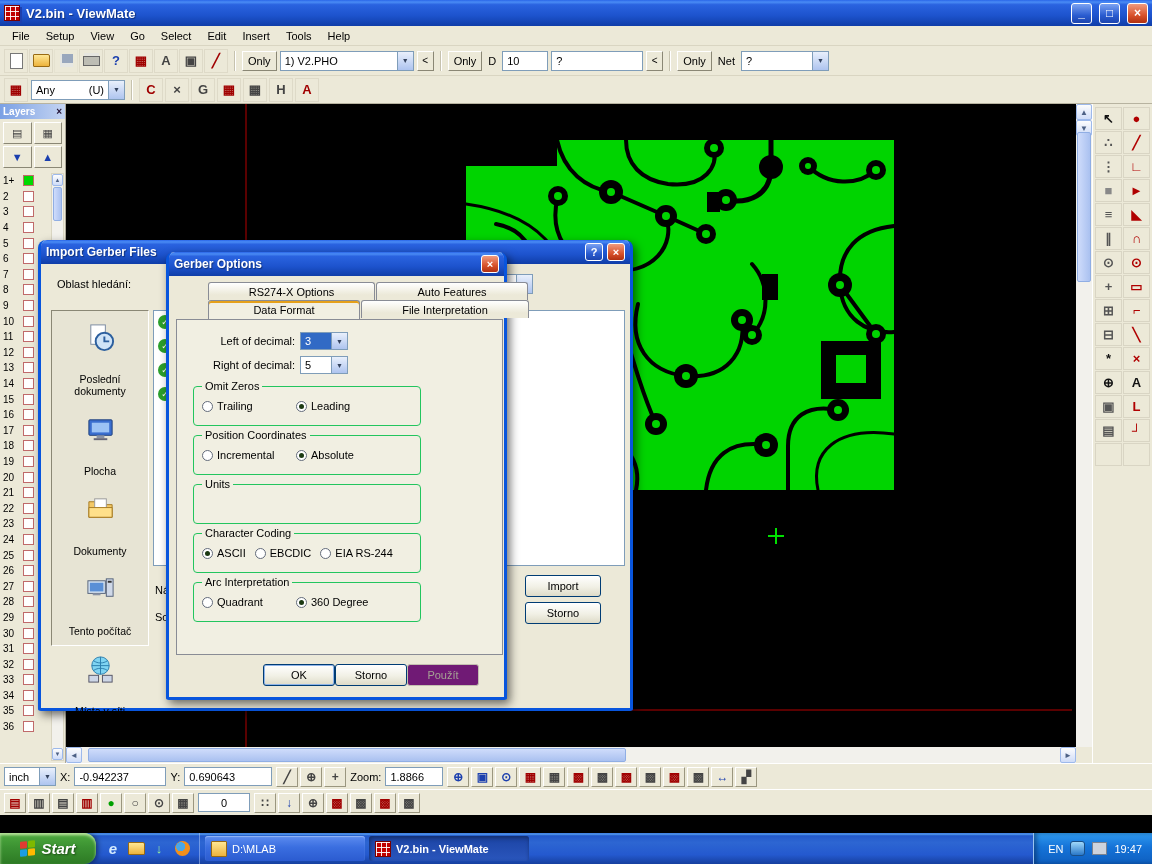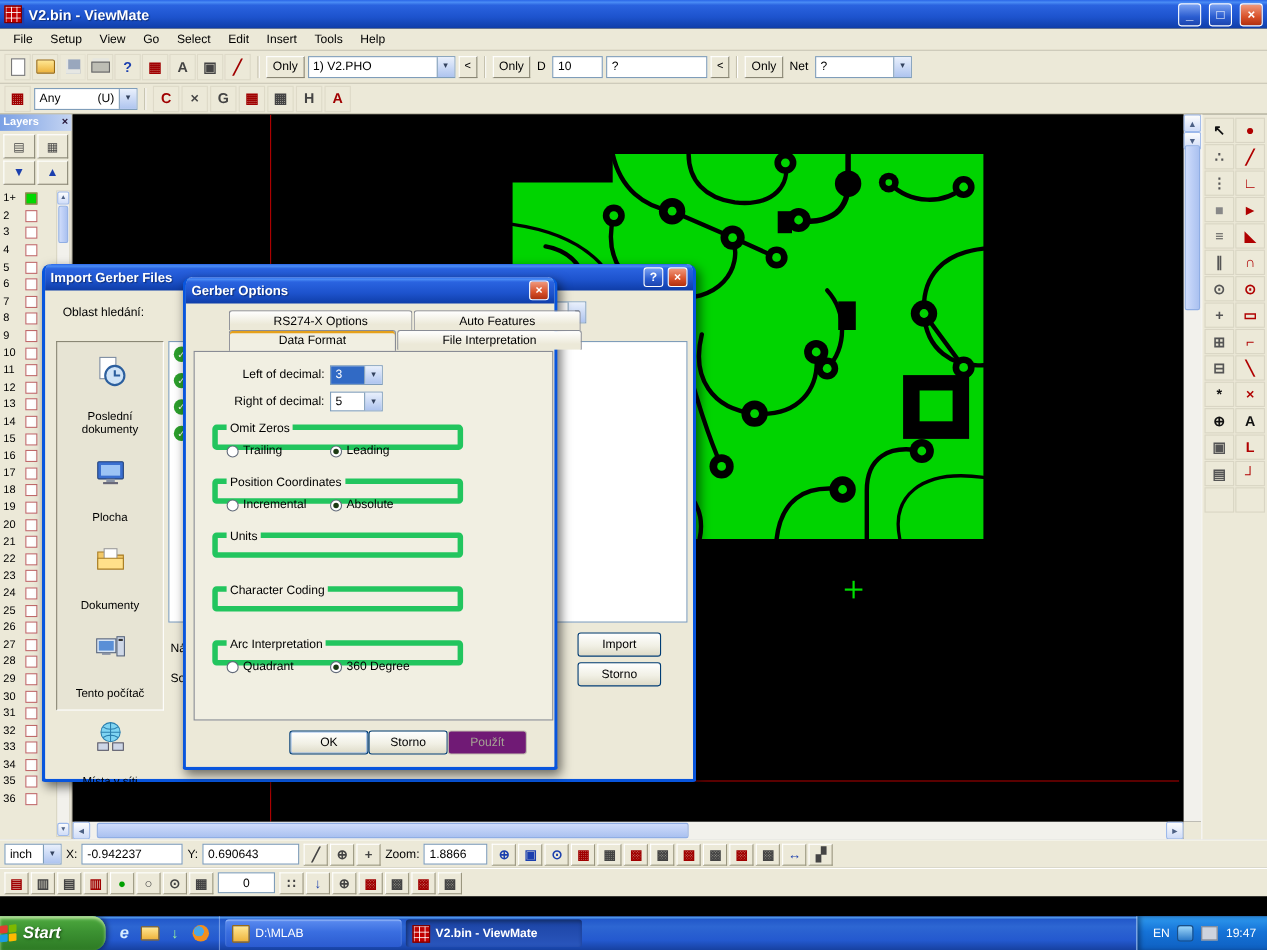--- a/index.html
+++ b/index.html
@@ -97,21 +97,21 @@
   .sb1 { top:763px; } .sb2 { top:789px; }
   .sb-field { background:#fff; border:1px solid #7f9db9; height:19px; display:flex; align-items:center; padding:0 4px; }
   .sb-icon { width:22px; height:20px; display:flex; align-items:center; justify-content:center; font-size:12px; font-weight:bold;
     border:1px solid; border-color:#fff #9a967f #9a967f #fff; background:#ece9d8; }
 
   .desktop-strip { position:absolute; left:0; top:815px; width:1152px; height:18px; background:#000; }
 
   
   .taskbar { position:absolute; left:0; top:833px; width:1152px; height:31px; display:flex; align-items:stretch;
     background:linear-gradient(180deg,#3b77e0 0%,#4f97ea 4%,#2258ca 9%,#2d66d2 30%,#2459cf 70%,#16409f 100%); }
-  .start { width:96px; display:flex; align-items:center; justify-content:flex-start; gap:6px; color:#fff;
+  .start { width:96px; display:flex; align-items:center; justify-content:center; gap:6px; color:#fff;
     font-weight:bold; font-style:italic; font-size:15px; text-shadow:1px 1px 2px #1c4a14;
     background:linear-gradient(180deg,#8cc96a 0%,#4aa53c 10%,#3c9232 45%,#2d7a24 100%);
     border-radius:0 12px 12px 0; box-shadow:inset 0 2px 3px #b3e09a, 2px 0 5px rgba(0,0,0,.45); }
   .flag { width:15px; height:15px; display:grid; grid-template-columns:1fr 1fr; grid-template-rows:1fr 1fr; gap:1px; transform:skewY(-6deg); }
   .flag i { display:block; border-radius:1px; }
   .ql { display:flex; align-items:center; gap:5px; padding:0 8px; border-right:1px solid rgba(200,220,255,.45); }
   .ql-icon { width:18px; height:18px; display:flex; align-items:center; justify-content:center; }
   .ql-icon.ie { color:#d6ecff; font-style:italic; font-weight:bold; font-size:15px; }
   .ql-icon.dl { color:#9cf59c; font-weight:bold; font-size:13px; }
   .ql-icon.ff::before { content:""; width:15px; height:15px; border-radius:50%;
@@ -173,21 +173,21 @@
   .tab { height:18px; padding:0 6px; display:flex; align-items:center; justify-content:center; font-size:11px;
     border:1px solid #898c95; border-bottom:none; border-radius:3px 3px 0 0;
     background:linear-gradient(180deg,#fff,#ece9d8 70%); margin-right:1px; }
   .tab.active { background:#f1efe2; box-shadow:inset 0 2px 0 #e5a01a; height:19px; }
   .content-panel { position:absolute; left:7px; top:67px; width:327px; height:336px; background:#f1efe2;
     border:1px solid #898c95; }
   .dec-row { position:absolute; left:0; width:100%; display:flex; align-items:center; }
   .dec-row .dlabel { width:118px; text-align:right; margin-right:5px; }
   .dec-row .combo { width:48px; height:18px; }
   .combo.sel .val { background:#316ac5; color:#fff; }
-  .grp { position:absolute; left:16px; width:228px; height:23px; border:5px solid #22c55e; border-radius:4px; }
+  .grp { position:absolute; left:16px; width:228px; height:40px; border:1px solid #22c55e; border-radius:4px; }
   .grp-label { position:absolute; top:-7px; left:8px; background:#f1efe2; padding:0 3px; }
   .grp-body { display:flex; padding:13px 8px 0; }
   .opt { display:flex; align-items:center; gap:4px; width:94px; }
   .grp.cols3 .opt { width:auto; margin-right:9px; }
   .radio { width:11px; height:11px; border:1px solid #636b7a; border-radius:50%; background:#fff; position:relative; flex:none; }
   [data-checked="true"] .radio::after { content:""; position:absolute; left:2px; top:2px; right:2px; bottom:2px;
     background:#1c3a13; border-radius:50%; }
   .gerber-buttons { position:absolute; left:94px; top:412px; display:flex; }
   .gerber-buttons .xp-btn { width:72px; }
 </style>
@@ -846,20 +846,37 @@
             </span>
           </div>
       </div>
 
       <div class="grp" style="top:164px">
         <span class="grp-label">Units</span>
       </div>
 
       <div class="grp cols3" style="top:213px">
         <span class="grp-label">Character Coding</span>
+        <div class="grp-body">
+
+            <span class="opt" data-checked="true">
+              <span class="radio"></span>
+              <span>ASCII</span>
+            </span>
+
+            <span class="opt" data-checked="false">
+              <span class="radio"></span>
+              <span>EBCDIC</span>
+            </span>
+
+            <span class="opt" data-checked="false">
+              <span class="radio"></span>
+              <span>EIA RS-244</span>
+            </span>
+          </div>
       </div>
 
       <div class="grp" style="top:262px">
         <span class="grp-label">Arc Interpretation</span>
         <div class="grp-body">
 
             <span class="opt" data-checked="false">
               <span class="radio"></span>
               <span>Quadrant</span>
             </span>

